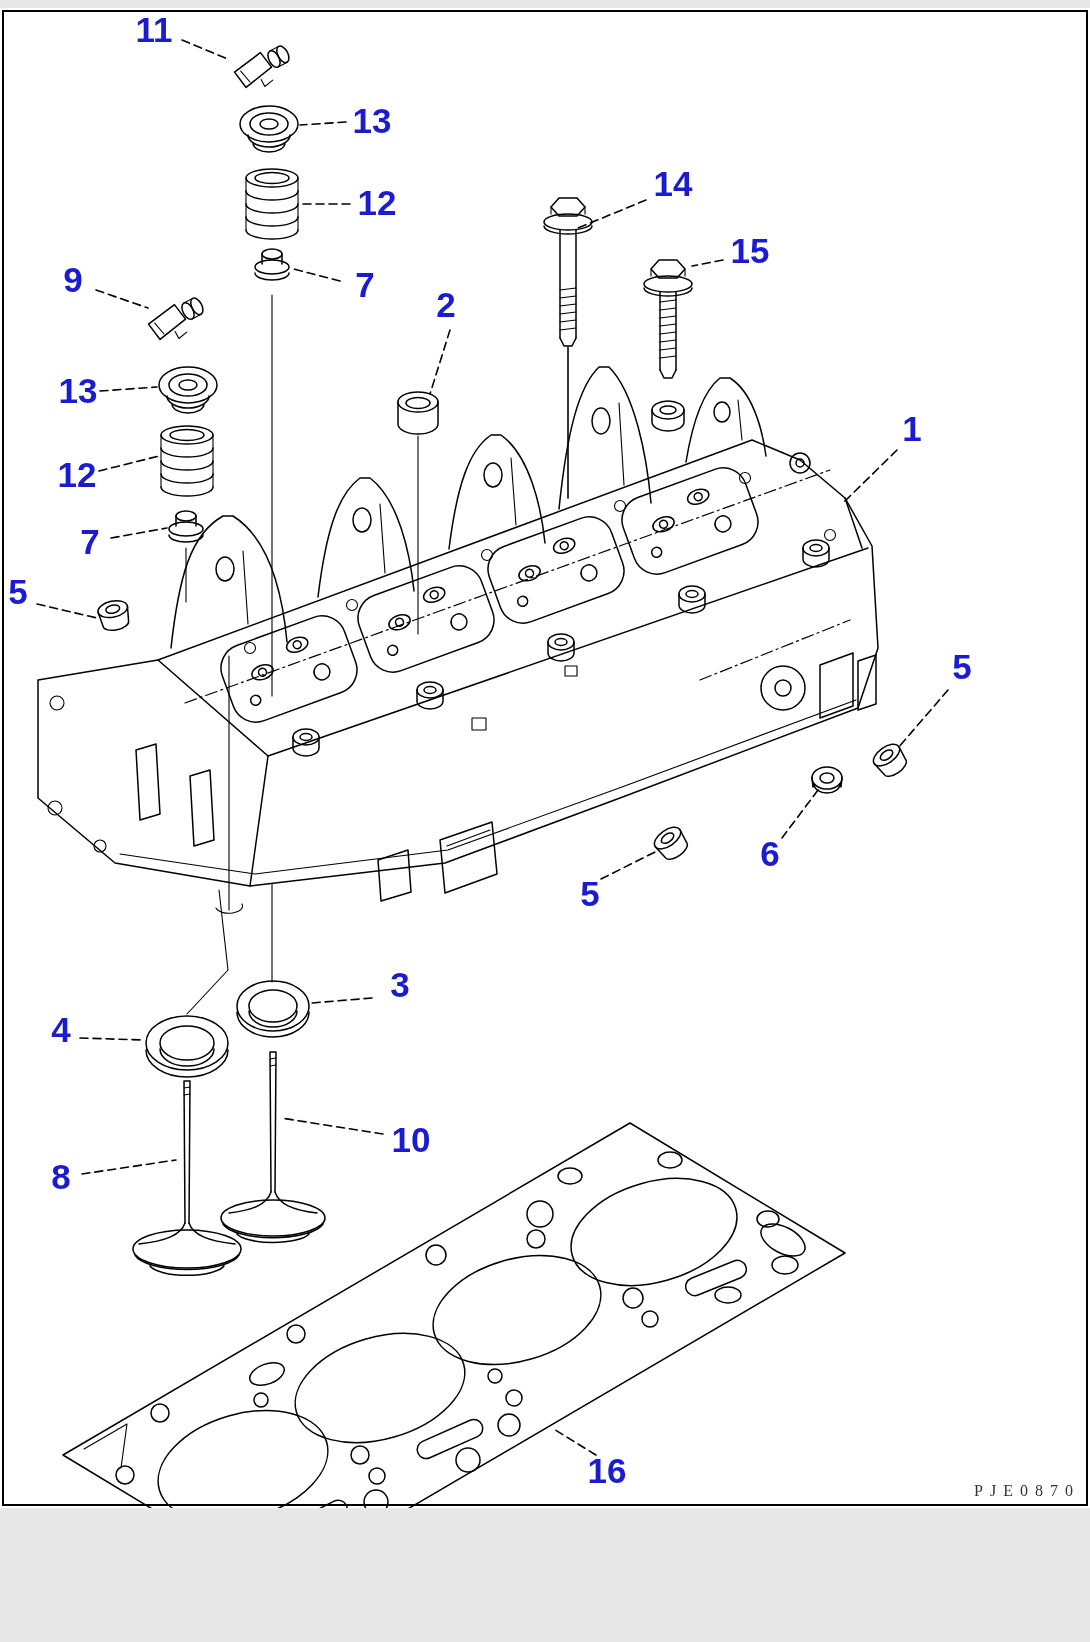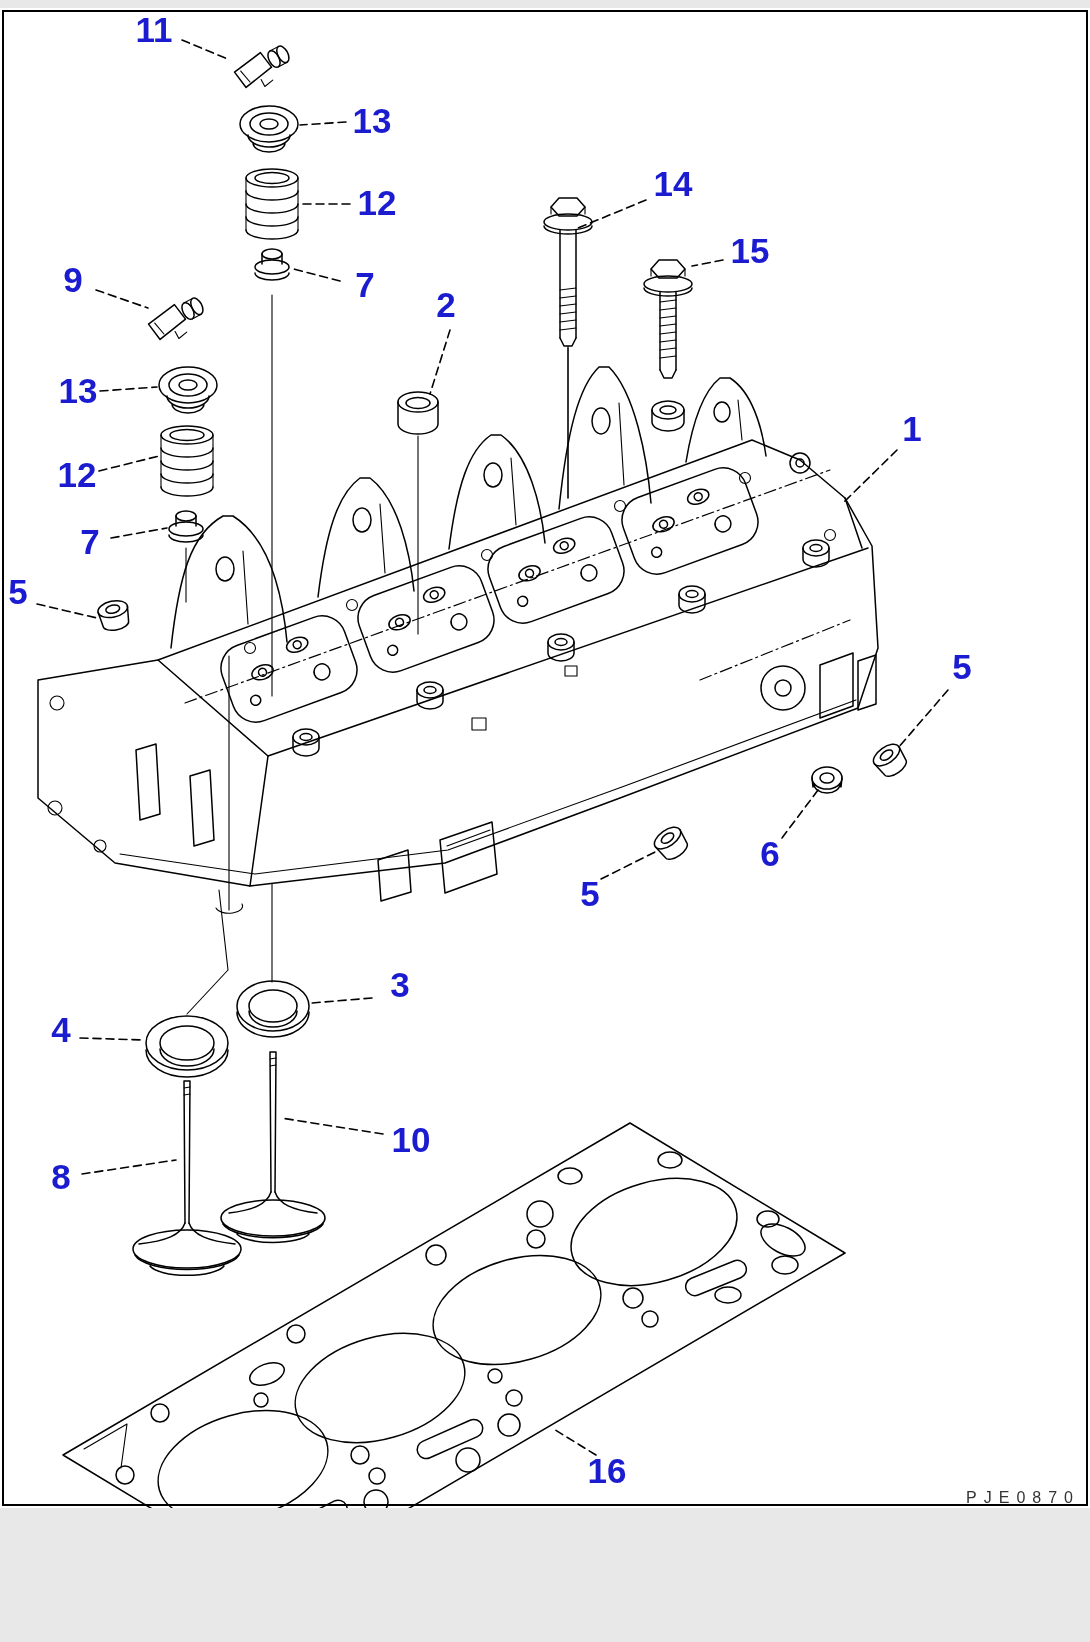--- a/index.html
+++ b/index.html
@@ -23,22 +23,22 @@
   svg.art g.leaders line{stroke:var(--line-color,#000);stroke-dasharray:8 5;stroke-width:1.6;}
   svg.art g.labels text{
     fill:var(--label-color,#1b1bd0);
     stroke:none;
     font-family:"Liberation Sans", sans-serif;
     font-weight:bold;
     font-size:35px;
     text-anchor:middle;
   }
   .footer-code{
-    position:absolute;right:10px;bottom:1px;
-    font-family:Liberation Sans, sans-serif;
+    position:absolute;right:10px;bottom:8px;
+    font-family:Liberation Serif, serif;
     font-size:16px;letter-spacing:7px;color:#333;
   }
 </style>
 </head>
 <body>
 
 <div class="page">
   <div class="frame"></div>
 
   <svg class="art" id="art" width="1090" height="1642" viewBox="0 0 1090 1642">

